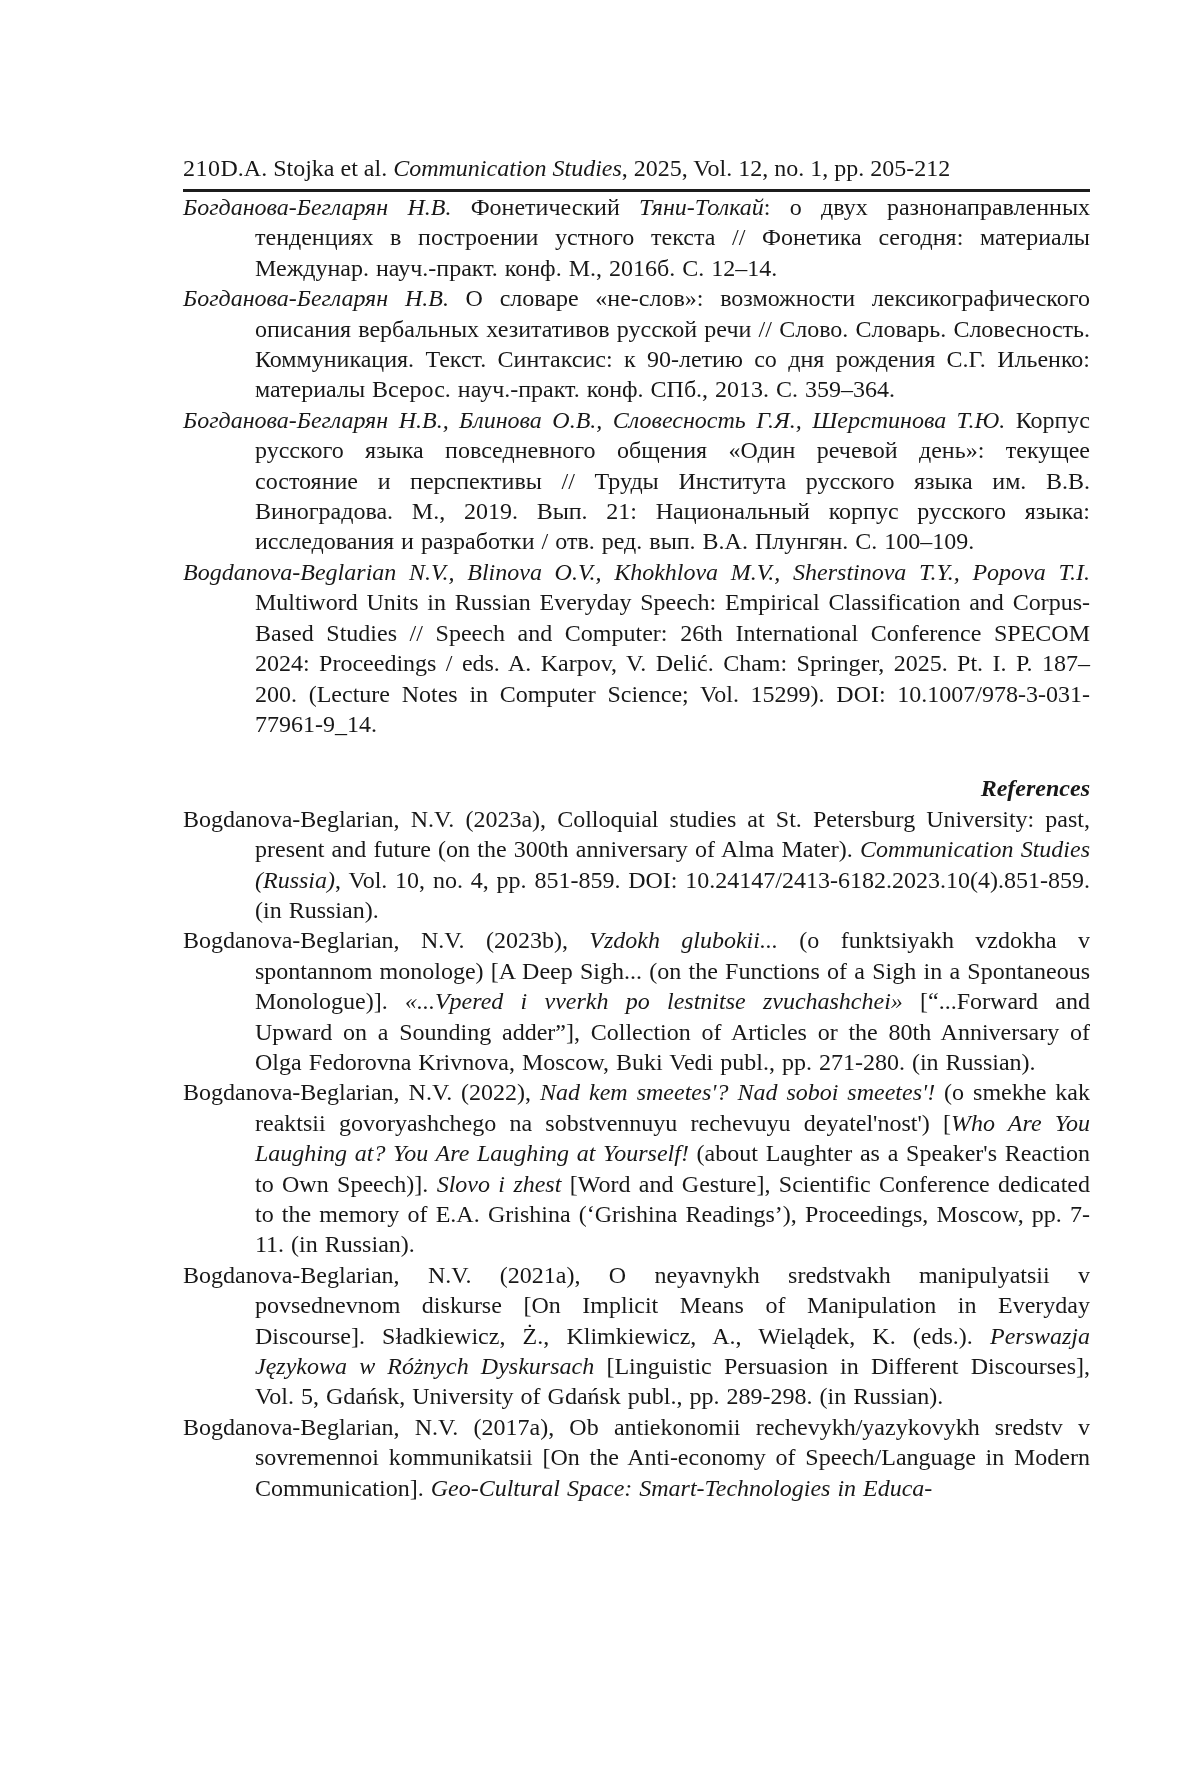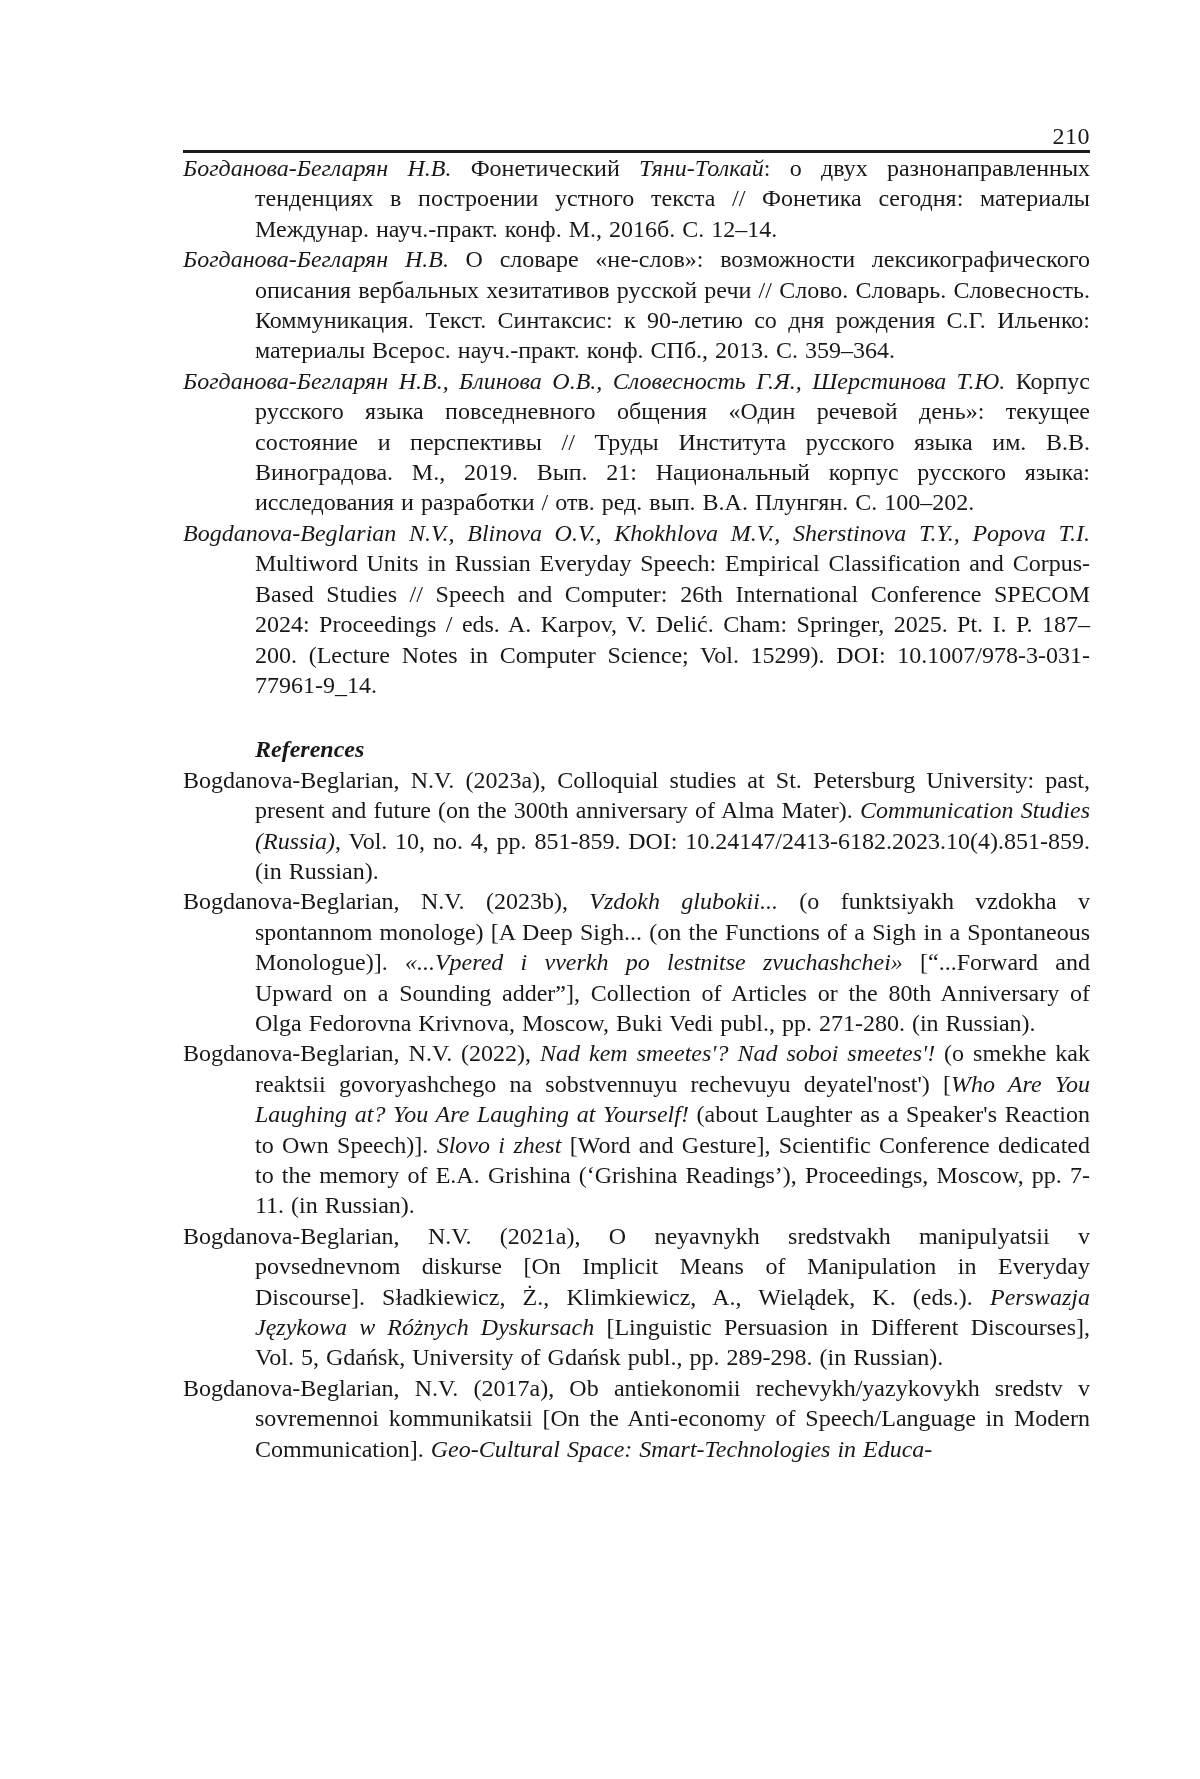--- a/index.html
+++ b/index.html
@@ -13,62 +13,65 @@
     height: 1779px;
     background: #ffffff;
     color: #181818;
     font-family: "Liberation Serif", "DejaVu Serif", serif;
     box-sizing: border-box;
     padding: 122px 110px 0 183px;
     overflow: hidden;
   }
   .running-header {
     display: flex;
-    justify-content: flex-end;
+    justify-content: flex-start;
     align-items: baseline;
     font-size: 24px;
     line-height: 28px;
     border-bottom: 3px solid #1c1c1c;
-    padding-bottom: 0;
+    padding-bottom: 7px;
+    margin-top: 32px;
   }
   .running-header .page-number { letter-spacing: 0.5px; }
   .body-text { }
   .ref {
     margin: 0;
     font-size: 24px;
     line-height: 30.4px;
     text-align: justify;
     padding-left: 72px;
     text-indent: -72px;
     word-spacing: 1px;
   }
   .ref i, .running-head i { font-style: italic; }
   .refs-heading {
     font-size: 24px;
     line-height: 30.4px;
     font-weight: bold;
     font-style: italic;
     margin: 34px 0 0 72px;
+    text-align: right;
   }
 </style>
 </head>
 <body>
 
 <div class="page">
 
   <div class="running-header">
     <span class="page-number">210</span>
+    <span class="running-head"><span>D.A. Stojka et al. </span><i>Communication Studies</i><span>, 2025, Vol. 12, no. 1, pp. 205-212</span></span>
   </div>
 
   <div class="body-text">
 
     <div>
         <p class="ref"><i>Богданова-Бегларян Н.В.</i><span> Фонетический </span><i>Тяни-Толкай</i><span>: о двух разнонаправленных тенденциях в построении устного текста // Фонетика сегодня: материалы Междунар. науч.-практ. конф. М., 2016б. С. 12–14.</span></p>
         <p class="ref"><i>Богданова-Бегларян Н.В.</i><span> О словаре «не-слов»: возможности лексикографического описания вербальных хезитативов русской речи // Слово. Словарь. Словесность. Коммуникация. Текст. Синтаксис: к 90-летию со дня рождения С.Г. Ильенко: материалы Всерос. науч.-практ. конф. СПб., 2013. С. 359–364.</span></p>
-        <p class="ref"><i>Богданова-Бегларян Н.В., Блинова О.В., Словесность Г.Я., Шерстинова Т.Ю.</i><span> Корпус русского языка повседневного общения «Один речевой день»: текущее состояние и перспективы // Труды Института русского языка им. В.В. Виноградова. М., 2019. Вып. 21: Национальный корпус русского языка: исследования и разработки / отв. ред. вып. В.А. Плунгян. С. 100–202.</span></p>
+        <p class="ref"><i>Богданова-Бегларян Н.В., Блинова О.В., Словесность Г.Я., Шерстинова Т.Ю.</i><span> Корпус русского языка повседневного общения «Один речевой день»: текущее состояние и перспективы // Труды Института русского языка им. В.В. Виноградова. М., 2019. Вып. 21: Национальный корпус русского языка: исследования и разработки / отв. ред. вып. В.А. Плунгян. С. 100–109.</span></p>
         <p class="ref"><i>Bogdanova-Beglarian N.V., Blinova O.V., Khokhlova M.V., Sherstinova T.Y., Popova T.I.</i><span> Multiword Units in Russian Everyday Speech: Empirical Classification and Corpus-Based Studies // Speech and Computer: 26th International Conference SPECOM 2024: Proceedings / eds. A. Karpov, V. Delić. Cham: Springer, 2025. Pt. I. P. 187–200. (Lecture Notes in Computer Science; Vol. 15299). DOI: 10.1007/978-3-031-77961-9_14.</span></p>
       </div>
 
     <p class="refs-heading">References</p>
 
     <div>
         <p class="ref"><span>Bogdanova-Beglarian, N.V. (2023a), Colloquial studies at St. Petersburg University: past, present and future (on the 300th anniversary of Alma Mater). </span><i>Communication Studies (Russia)</i><span>, Vol. 10, no. 4, pp. 851-859. DOI: 10.24147/2413-6182.2023.10(4).851-859. (in Russian).</span></p>
         <p class="ref"><span>Bogdanova-Beglarian, N.V. (2023b), </span><i>Vzdokh glubokii...</i><span> (o funktsiyakh vzdokha v spontannom monologe) [A Deep Sigh... (on the Functions of a Sigh in a Spontaneous Monologue)]. </span><i>«...Vpered i vverkh po lestnitse zvuchashchei»</i><span> [“...Forward and Upward on a Sounding adder”], Collection of Articles or the 80th Anniversary of Olga Fedorovna Krivnova, Moscow, Buki Vedi publ., pp. 271-280. (in Russian).</span></p>
         <p class="ref"><span>Bogdanova-Beglarian, N.V. (2022), </span><i>Nad kem smeetes'? Nad soboi smeetes'!</i><span> (o smekhe kak reaktsii govoryashchego na sobstvennuyu rechevuyu deyatel'nost') [</span><i>Who Are You Laughing at? You Are Laughing at Yourself!</i><span> (about Laughter as a Speaker's Reaction to Own Speech)]. </span><i>Slovo i zhest</i><span> [Word and Gesture], Scientific Conference dedicated to the memory of E.A. Grishina (‘Grishina Readings’), Proceedings, Moscow, pp. 7-11. (in Russian).</span></p>
         <p class="ref"><span>Bogdanova-Beglarian, N.V. (2021a), O neyavnykh sredstvakh manipulyatsii v povsednevnom diskurse [On Implicit Means of Manipulation in Everyday Discourse]. Sładkiewicz, Ż., Klimkiewicz, A., Wielądek, K. (eds.). </span><i>Perswazja Językowa w Różnych Dyskursach</i><span> [Linguistic Persuasion in Different Discourses], Vol. 5, Gdańsk, University of Gdańsk publ., pp. 289-298. (in Russian).</span></p>

